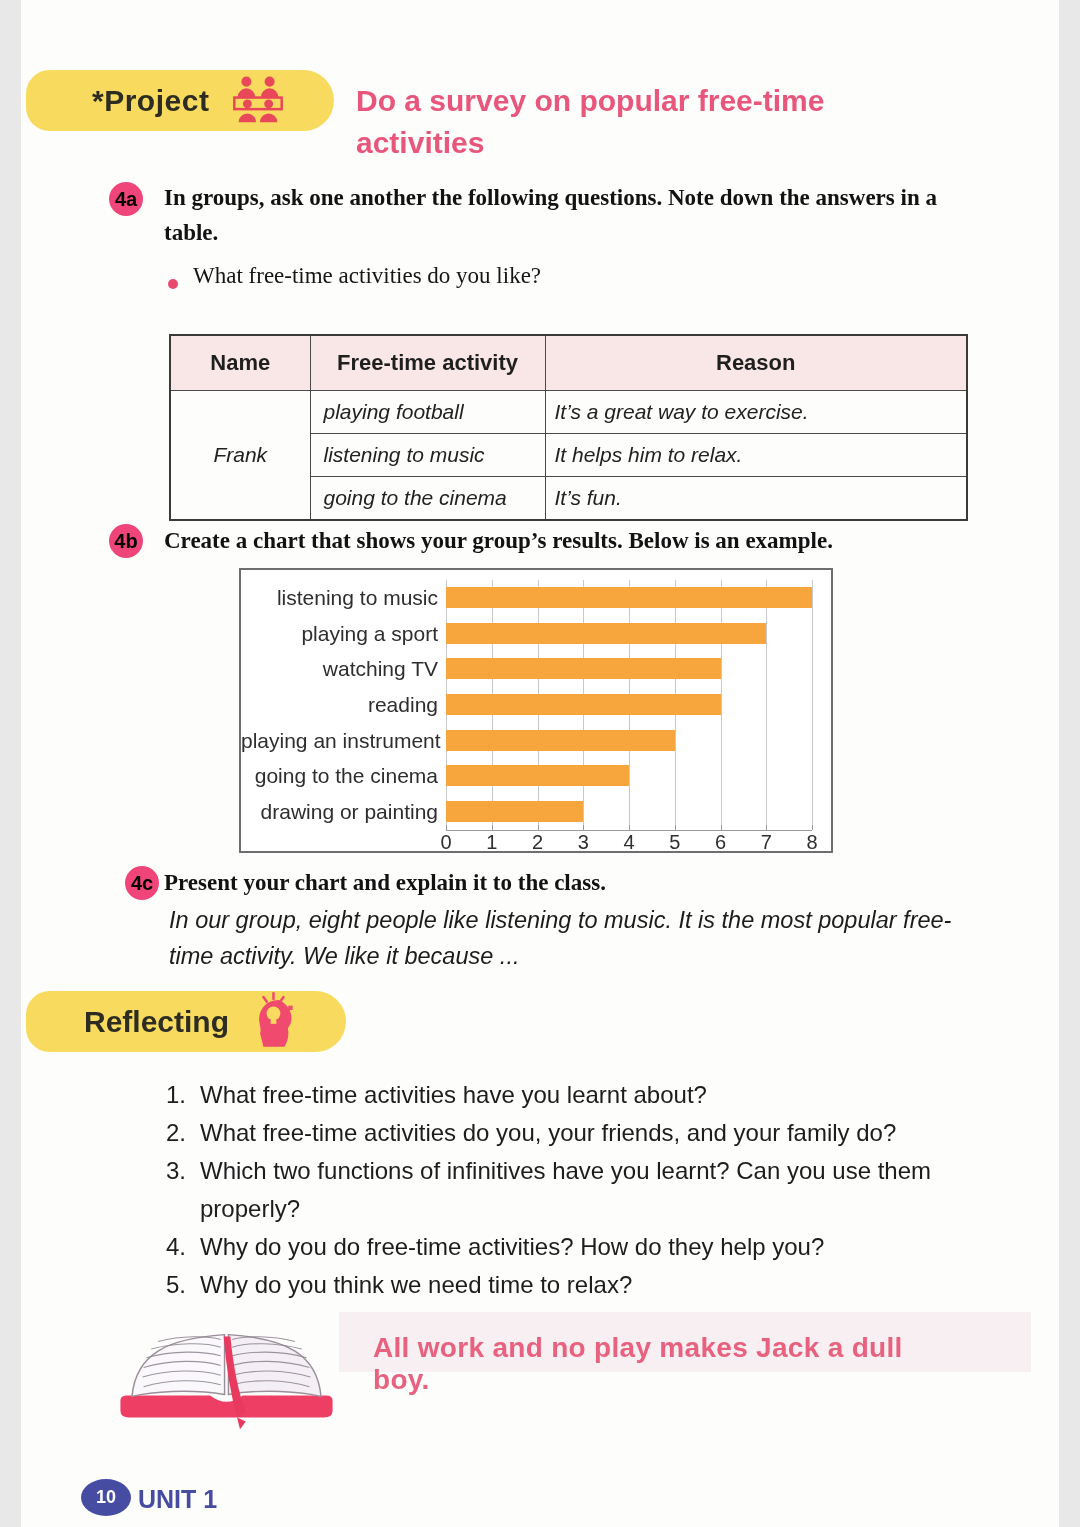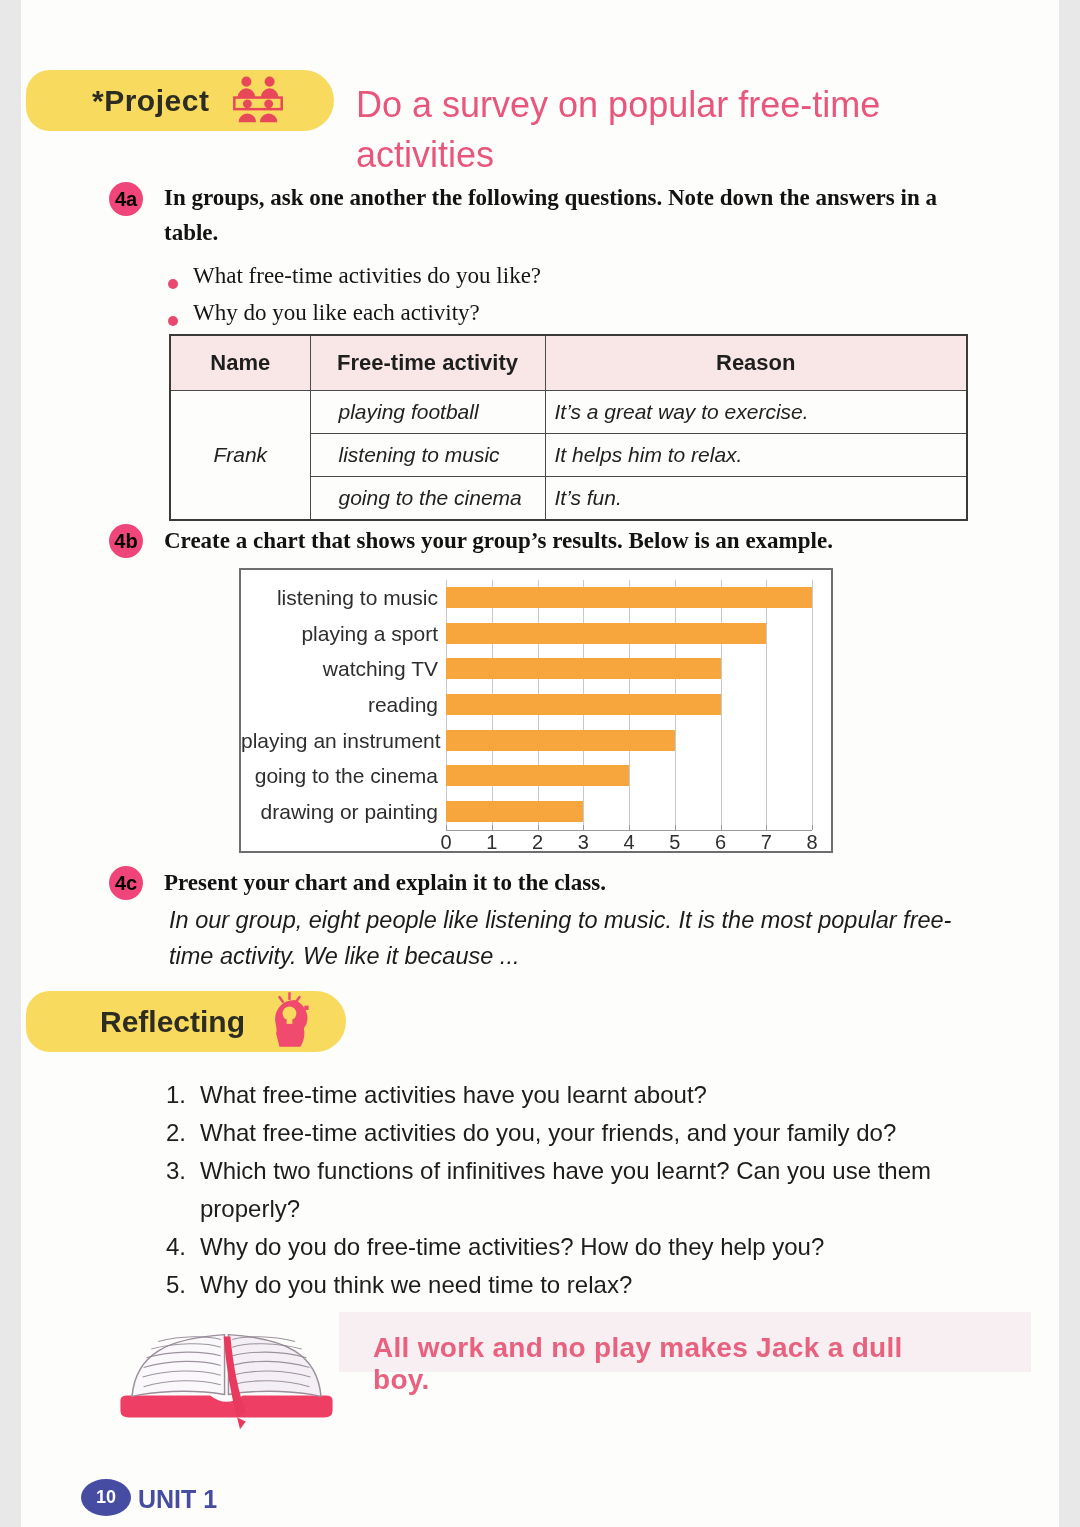--- a/index.html
+++ b/index.html
@@ -10,21 +10,21 @@
   }
   
   .project-pill{
     position:absolute;left:5px;top:70px;width:308px;height:61px;
     border-radius:24px 31px 31px 24px;
     display:flex;align-items:center;padding-left:66px;box-sizing:border-box;gap:20px;
   }
   .project-label{font-size:30px;font-weight:bold;color:#2c2c22;letter-spacing:.5px;}
   .main-title{
     position:absolute;left:335px;top:80px;width:560px;
-    font-size:36px;line-height:1.4;font-weight:normal;
+    font-size:30px;line-height:1.4;font-weight:bold;
   }
   
   .badge{
     position:absolute;width:34px;height:34px;border-radius:50%;
     color:#000000;font-size:20px;font-weight:bold;
     display:flex;align-items:center;justify-content:center;
   }
   
   .inst{
     position:absolute;left:143px;width:800px;
@@ -44,21 +44,21 @@
   .survey-table th,.survey-table td{border:1px solid #4a4a4a;}
   .survey-table{border:2px solid #3a3a3a;}
   .survey-table th{
     height:52px;font-size:22px;font-weight:bold;color:#1f1f1f;text-align:center;
   }
   .survey-table td{height:40px;font-style:italic;font-size:21px;color:#222;}
   .col-name{width:140px;}
   .col-activity{width:235px;}
   .col-reason{width:422px;}
   .cell-name{text-align:center;font-size:22px;}
-  .cell-activity{padding-left:28px;}
+  .cell-activity{padding-left:13px;}
   .cell-reason{padding-left:9px;}
   
   .chart-box{
     position:absolute;left:218px;top:568px;width:594px;height:285px;
     border:2px solid #6e6e6e;background:#fff;box-sizing:border-box;
   }
   .chart-grid{position:absolute;left:205px;top:10px;width:366px;height:250px;border-bottom:1px solid #9a9a9a;}
   .gridline{position:absolute;top:0;bottom:0;width:1px;background:#c9c9cd;}
   .chart-rows{position:absolute;left:0;top:10px;width:100%;}
   .chart-row{display:flex;align-items:center;height:35.7px;}
@@ -70,21 +70,21 @@
   .x-tick-mark{position:absolute;top:-5px;width:1px;height:5px;background:#9a9a9a;}
   
   .example-text{
     position:absolute;left:148px;top:902px;width:810px;
     font-style:italic;font-size:23.5px;line-height:1.55;color:#1c1c1c;
   }
   
   .reflecting-pill{
     position:absolute;left:5px;top:991px;width:320px;height:61px;
     border-radius:24px 31px 31px 24px;
-    display:flex;align-items:center;padding-left:74px;box-sizing:border-box;gap:22px;
+    display:flex;align-items:center;padding-left:58px;box-sizing:border-box;gap:22px;
   }
   .reflecting-label{font-size:30px;font-weight:bold;color:#2c2c22;}
   .question-list{position:absolute;left:145px;top:1076px;width:790px;}
   .question-item{display:flex;}
   .question-number{width:34px;flex:none;font-size:24px;line-height:38px;color:#1d1d1d;}
   .question-text{width:745px;font-size:24px;line-height:38px;color:#1d1d1d;}
   
   .quote-band{position:absolute;left:318px;top:1312px;width:692px;height:60px;background:#f8eff2;}
   .book-art{position:absolute;left:88px;top:1298px;}
   .quote-text{
@@ -121,24 +121,20 @@
     </span>
   </div>
   <div class="main-title" style="color: rgb(233, 86, 124);">Do a survey on popular free-time activities</div>
 
   <div class="badge" style="left: 88px; top: 182px; background: rgb(240, 69, 123);">4a</div>
   <div class="inst" style="top:181px;">In groups, ask one another the following questions. Note down the answers in a table.</div>
   <div class="bullet-list">
       <div class="bullet-item">
         <span class="bullet-dot" style="background: rgb(232, 74, 111);"></span>
         <span class="bullet-text">What free-time activities do you like?</span>
-      </div>
-      <div class="bullet-item">
-        <span class="bullet-dot" style="background: rgb(232, 74, 111);"></span>
-        <span class="bullet-text">Why do you like each activity?</span>
       </div>
     </div>
 
   <table class="survey-table">
     <colgroup>
         <col class="col-name">
         <col class="col-activity">
         <col class="col-reason">
       </colgroup>
     <thead>
@@ -239,21 +235,21 @@
         <span class="x-tick-mark" style="left: 62.5%;"></span>
         <span class="x-tick-label" style="left: 75%;">6</span>
         <span class="x-tick-mark" style="left: 75%;"></span>
         <span class="x-tick-label" style="left: 87.5%;">7</span>
         <span class="x-tick-mark" style="left: 87.5%;"></span>
         <span class="x-tick-label" style="left: 100%;">8</span>
         <span class="x-tick-mark" style="left: 100%;"></span>
       </div>
   </div>
 
-  <div class="badge" style="left: 88px; top: 866px; background: rgb(240, 69, 123);">4c</div>
+  <div class="badge" style="left: 104px; top: 866px; background: rgb(240, 69, 123);">4c</div>
   <div class="inst" style="top:866px;">Present your chart and explain it to the class.</div>
   <div class="example-text">In our group, eight people like listening to music. It is the most popular free-time activity. We like it because ...</div>
 
   <div class="reflecting-pill" style="background: rgb(248, 219, 94);">
     <span class="reflecting-label">Reflecting</span>
     <span>
       <svg width="44" height="56" viewBox="0 0 46 58" fill="none">
         <path d="M29 8 C15 8 8 19 8.5 29 C9 35 11 38.5 9.5 43 L13 57 L35 57 C38.5 51 40 45 38.5 37.5 C45 30.5 44 14.5 29 8 Z" fill="#F04A6E"></path>
         <circle cx="23.5" cy="22" r="7.2" fill="#F8DB5E"></circle>
         <rect x="20.5" y="29" width="6" height="4" fill="#F8DB5E"></rect>

